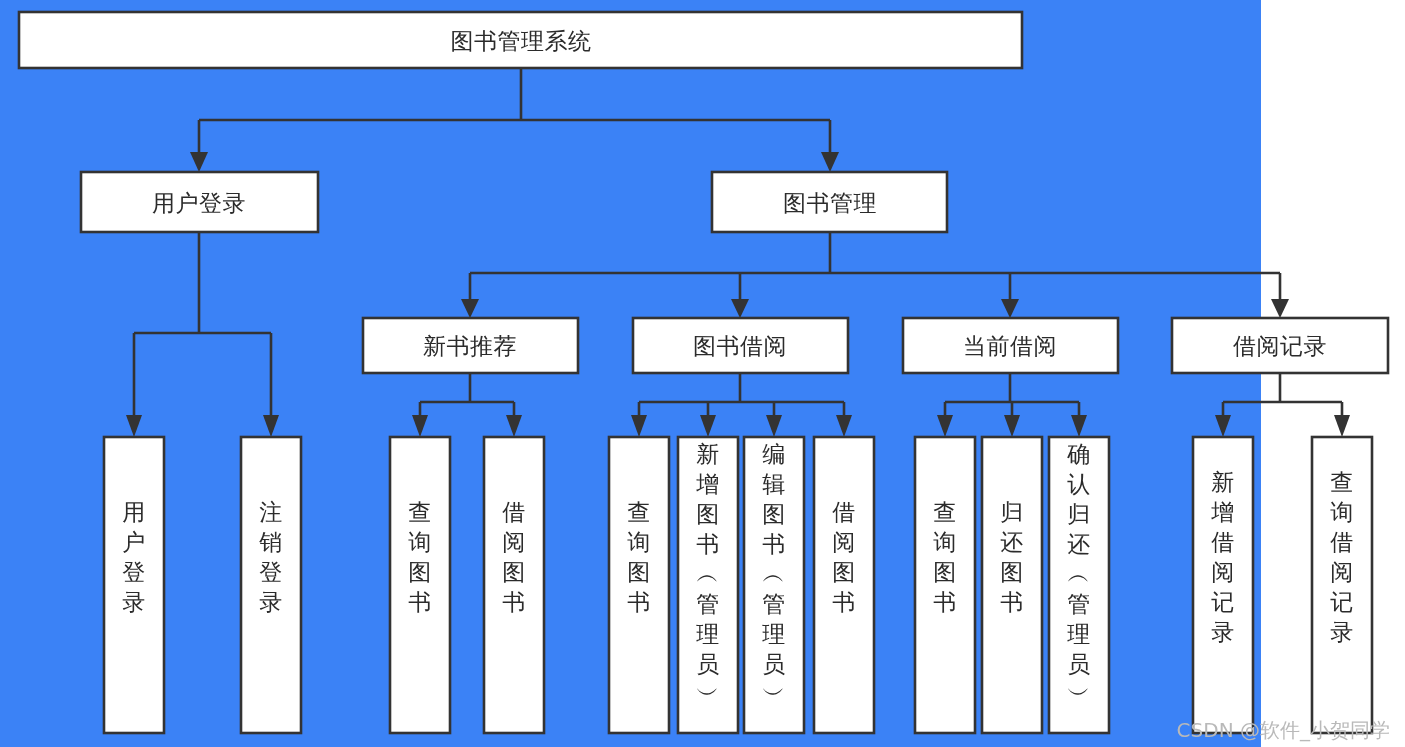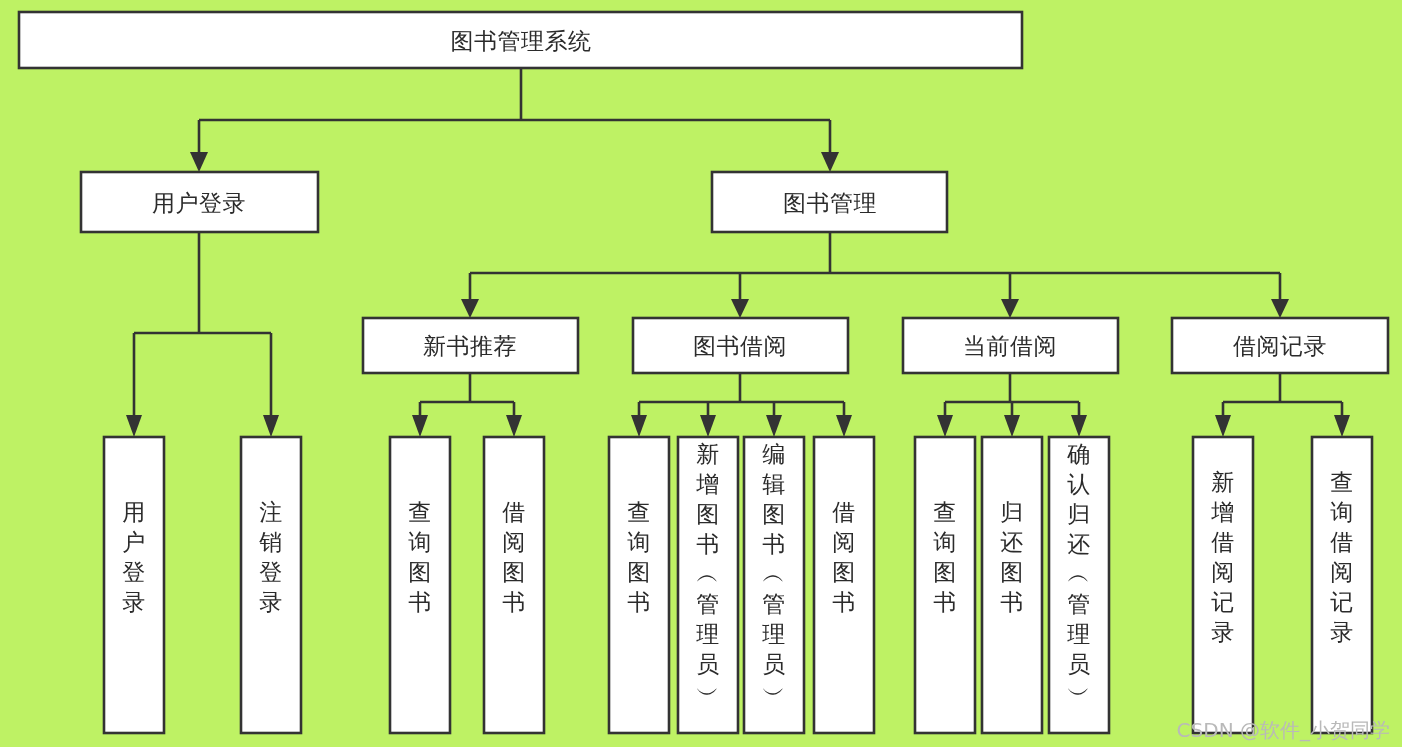--- a/index.html
+++ b/index.html
@@ -9,23 +9,23 @@
     background: #ffffff;
   }
   body {
     width: 1405px;
     height: 747px;
     font-family: "DejaVu Sans", "Liberation Sans", sans-serif;
     overflow: hidden;
   }
   #diagram-root {
     position: relative;
-    width: 1402px;
+    width: 1261px;
     height: 747px;
-    background: #bef264;
+    background: #3b82f6;
   }
   svg#chart-svg {
     position: absolute;
     left: 0;
     top: 0;
     width: 1405px;
     height: 747px;
     display: block;
   }
   .node-box {

